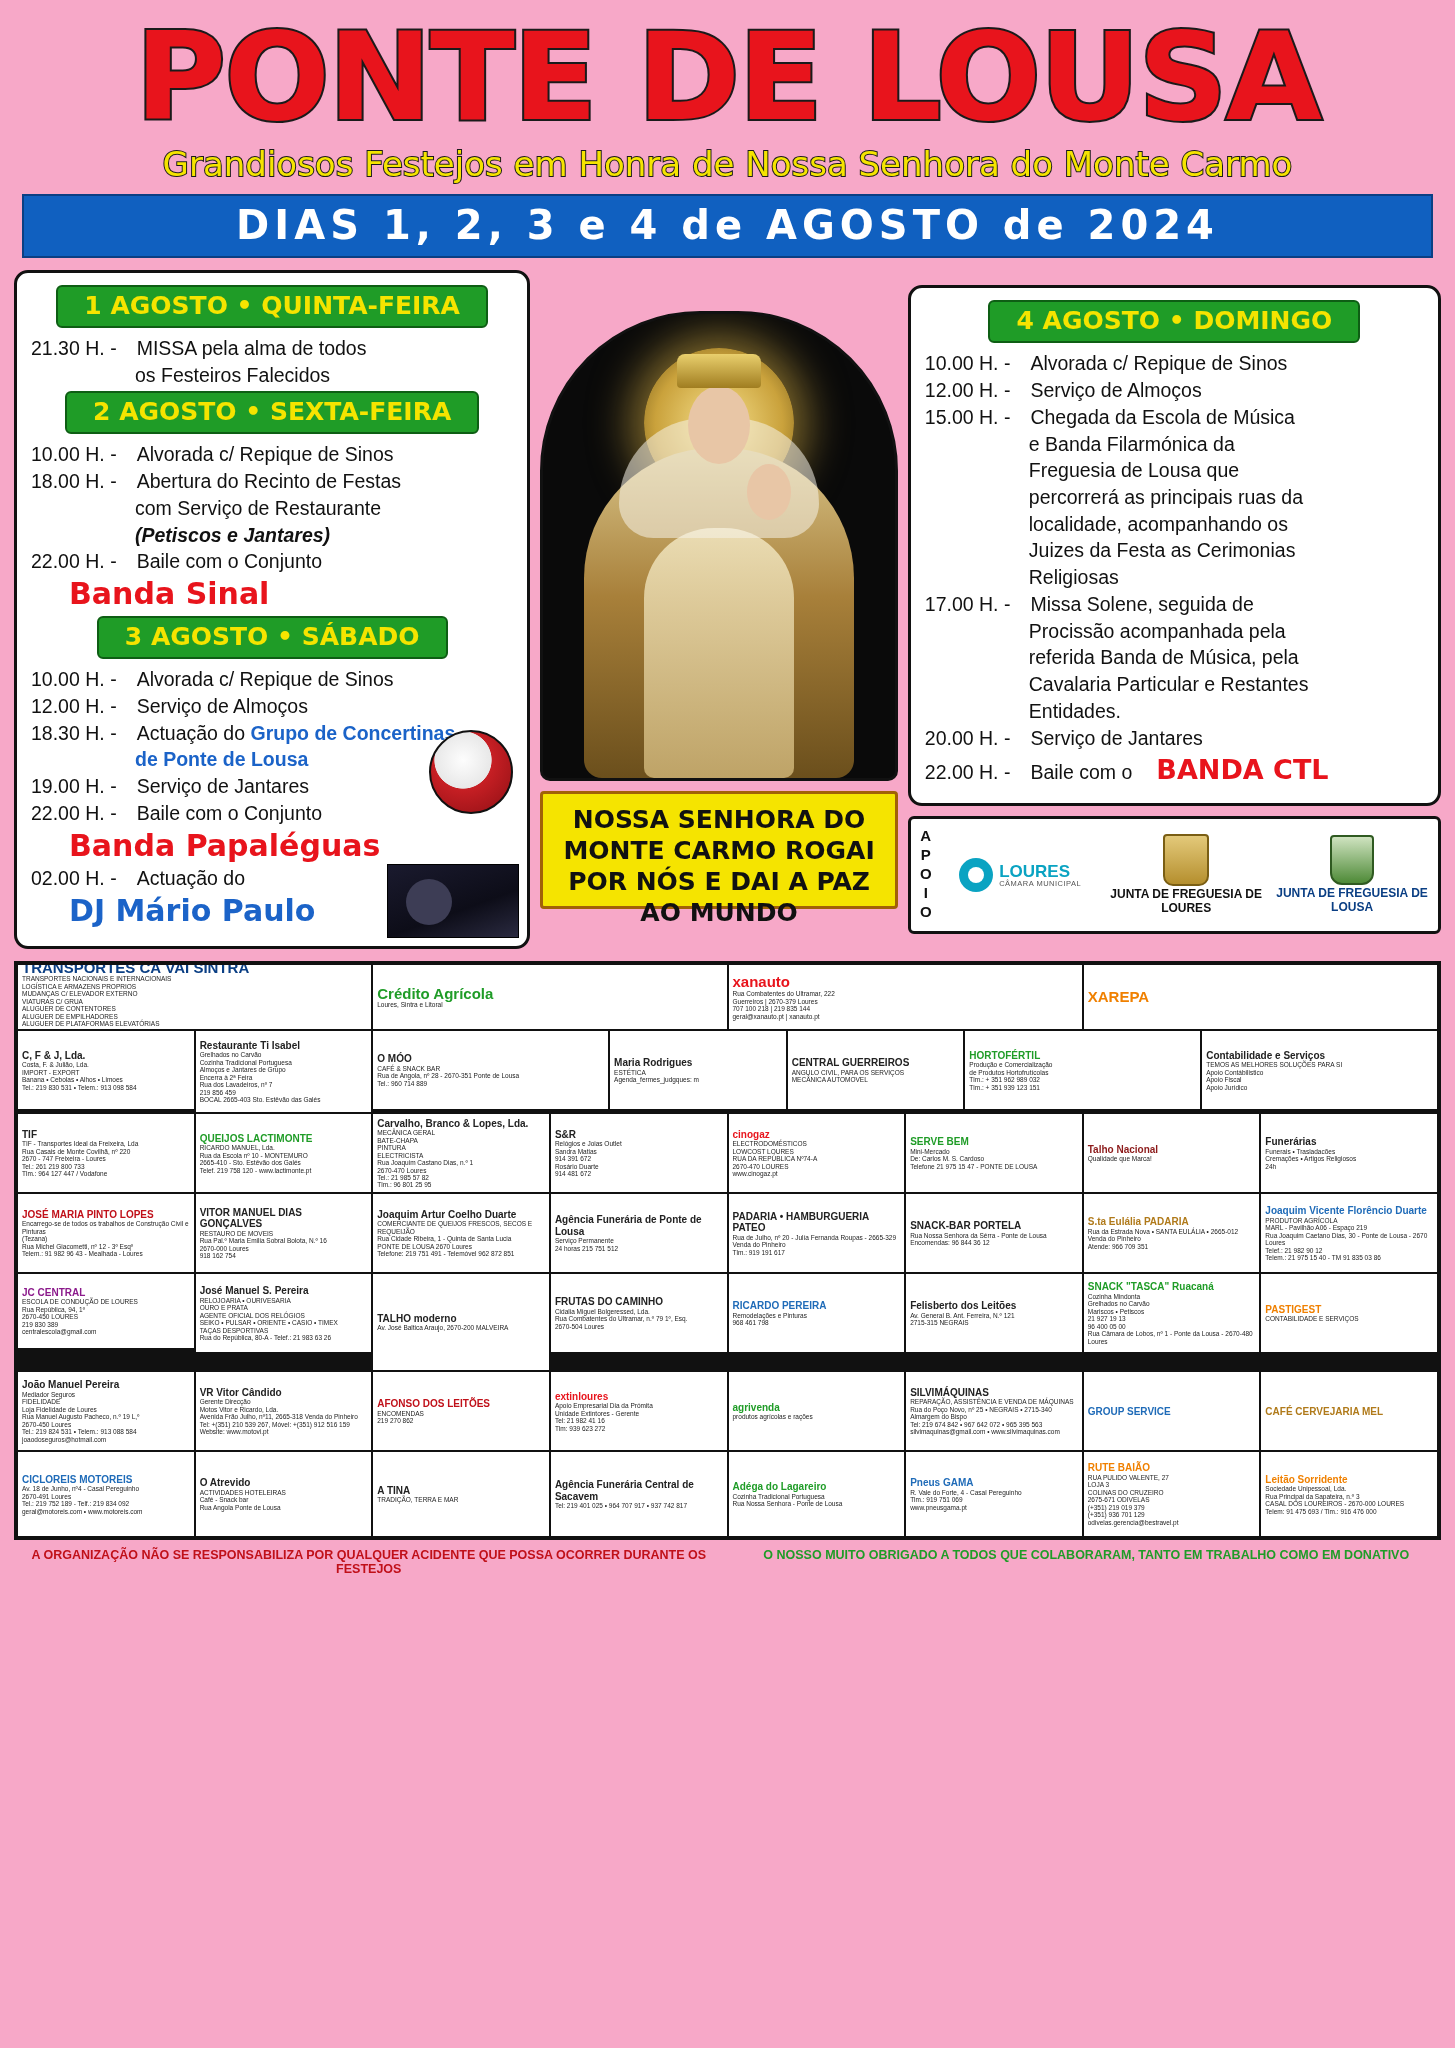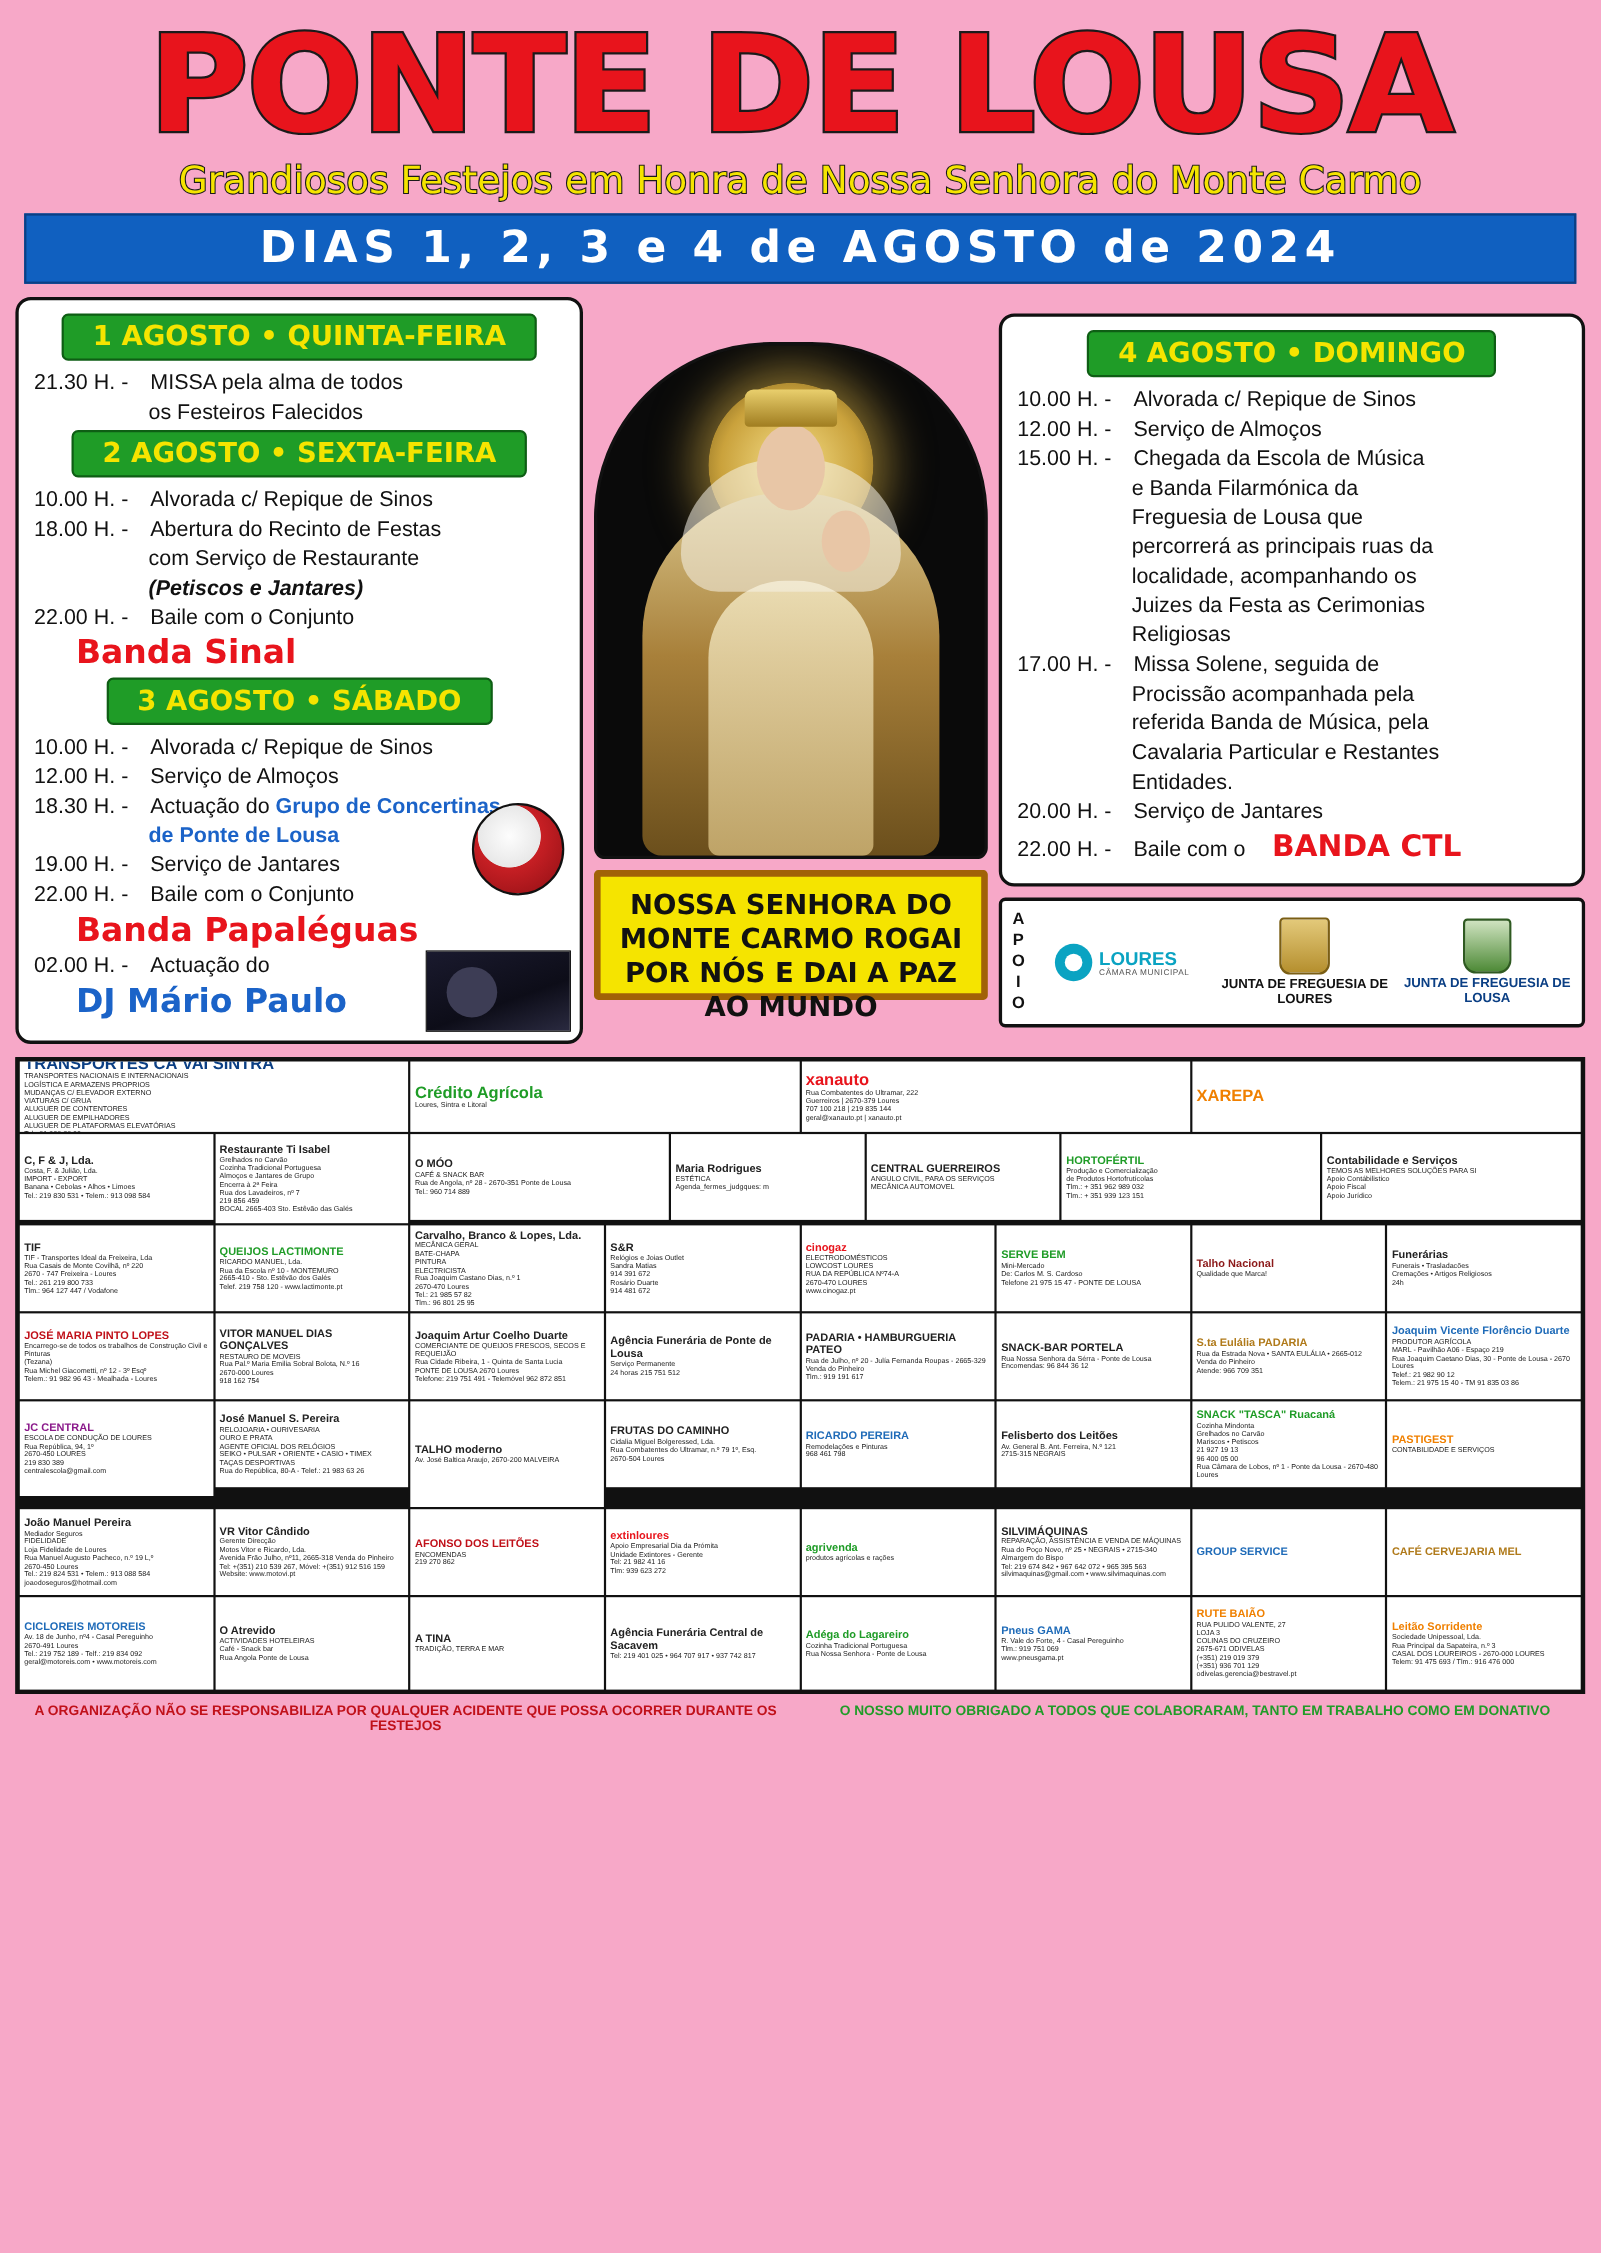--- a/index.html
+++ b/index.html
@@ -148,21 +148,21 @@
     background: rgba(245,242,232,.55);
     border-radius: 100px 100px 40px 40px;
   }
   .child {
     position: absolute; left: 58%; top: 150px;
     width: 44px; height: 56px; border-radius: 50%;
     background: #e8c6a6;
   }
   .prayer {
     background: #f5e400;
-    border: 6px solid #a16207;
+    border: 3px solid #a16207;
     margin-top: 10px;
     padding: 10px 8px 12px 8px;
     text-align: center;
     font-weight: bold;
     font-size: 25px;
     line-height: 1.25;
     color: #111;
     font-family: "DejaVu Sans", sans-serif;
     border-radius: 4px;
     height: 118px;
@@ -648,21 +648,21 @@
         <div class="sm">Atende: 966 709 351</div>
       </div>
       <div class="ad" style="grid-column: span 3; height: 78px;">
         <div class="mid2" style="color: rgb(31, 107, 184);">Joaquim Vicente Florêncio Duarte</div>
         <div class="sm">PRODUTOR AGRÍCOLA</div>
         <div class="sm">MARL - Pavilhão A06 - Espaço 219</div>
         <div class="sm">Rua Joaquim Caetano Dias, 30 - Ponte de Lousa - 2670 Loures</div>
         <div class="sm">Telef.: 21 982 90 12</div>
         <div class="sm">Telem.: 21 975 15 40 - TM 91 835 03 86</div>
       </div>
-      <div class="ad" style="grid-column: span 3; height: 86px;">
+      <div class="ad" style="grid-column: span 3; height: 74px;">
         <div class="mid2" style="color: rgb(139, 26, 139);">JC CENTRAL</div>
         <div class="sm">ESCOLA DE CONDUÇÃO DE LOURES</div>
         <div class="sm">Rua República, 94, 1º</div>
         <div class="sm">2670-450 LOURES</div>
         <div class="sm">219 830 389</div>
         <div class="sm">centralescola@gmail.com</div>
       </div>
       <div class="ad" style="grid-column: span 3; height: 78px;">
         <div class="mid2">José Manuel S. Pereira</div>
         <div class="sm">RELOJOARIA • OURIVESARIA</div>

